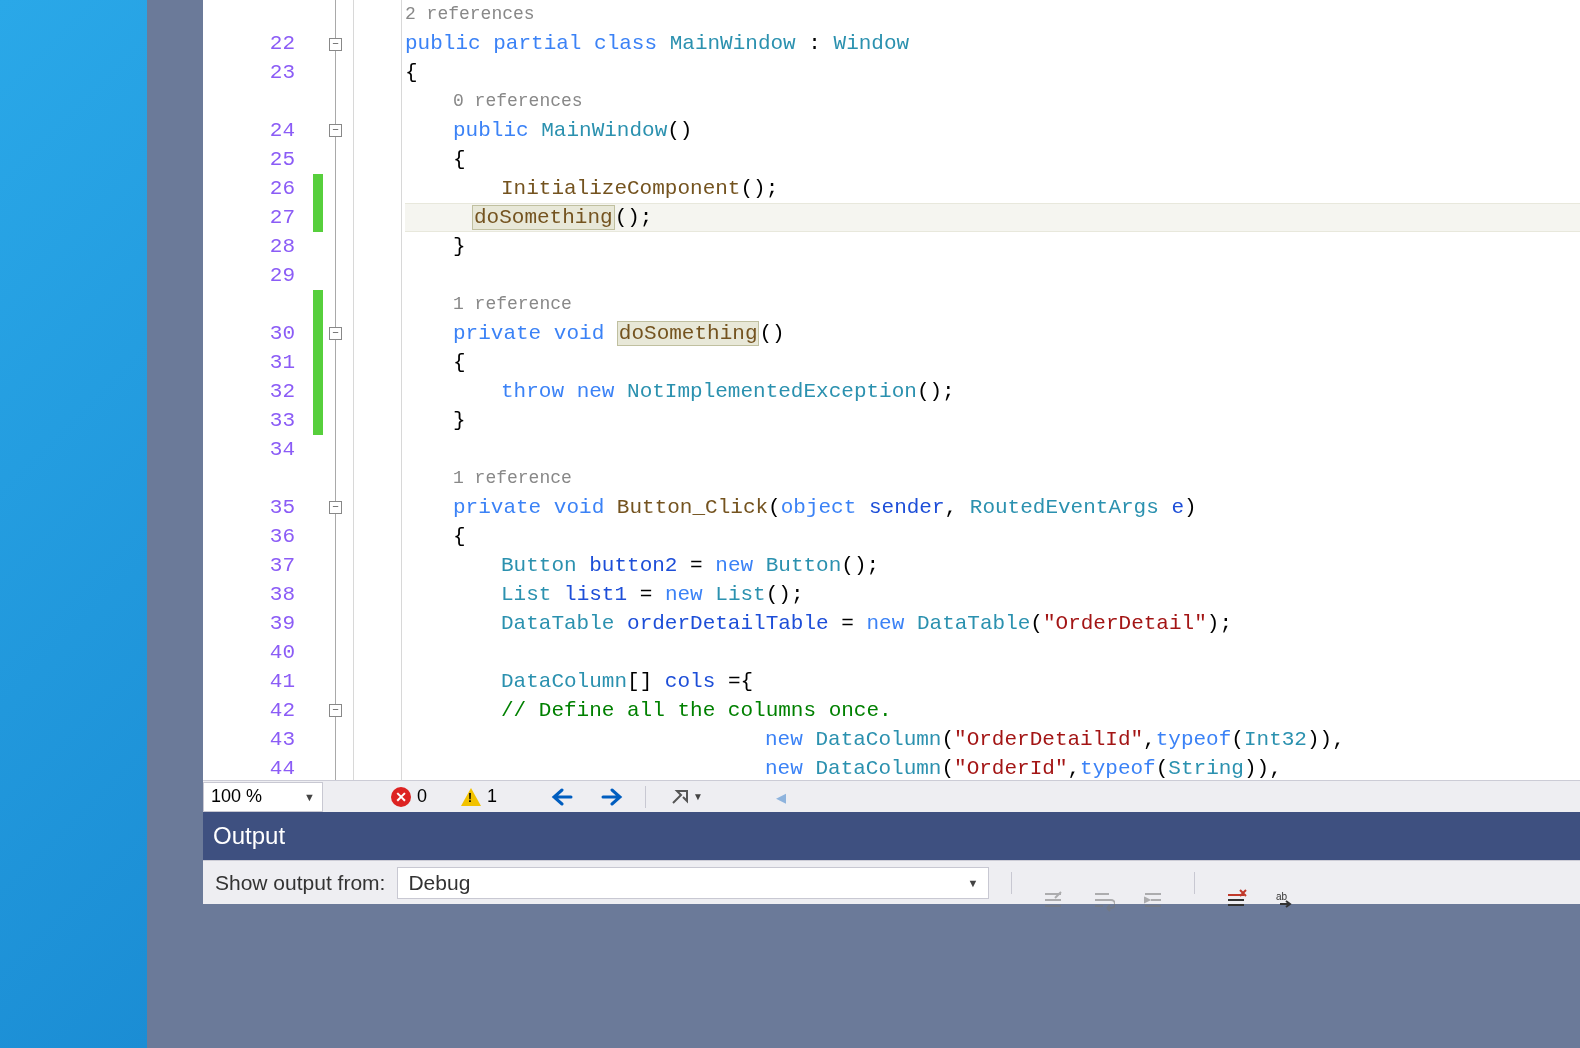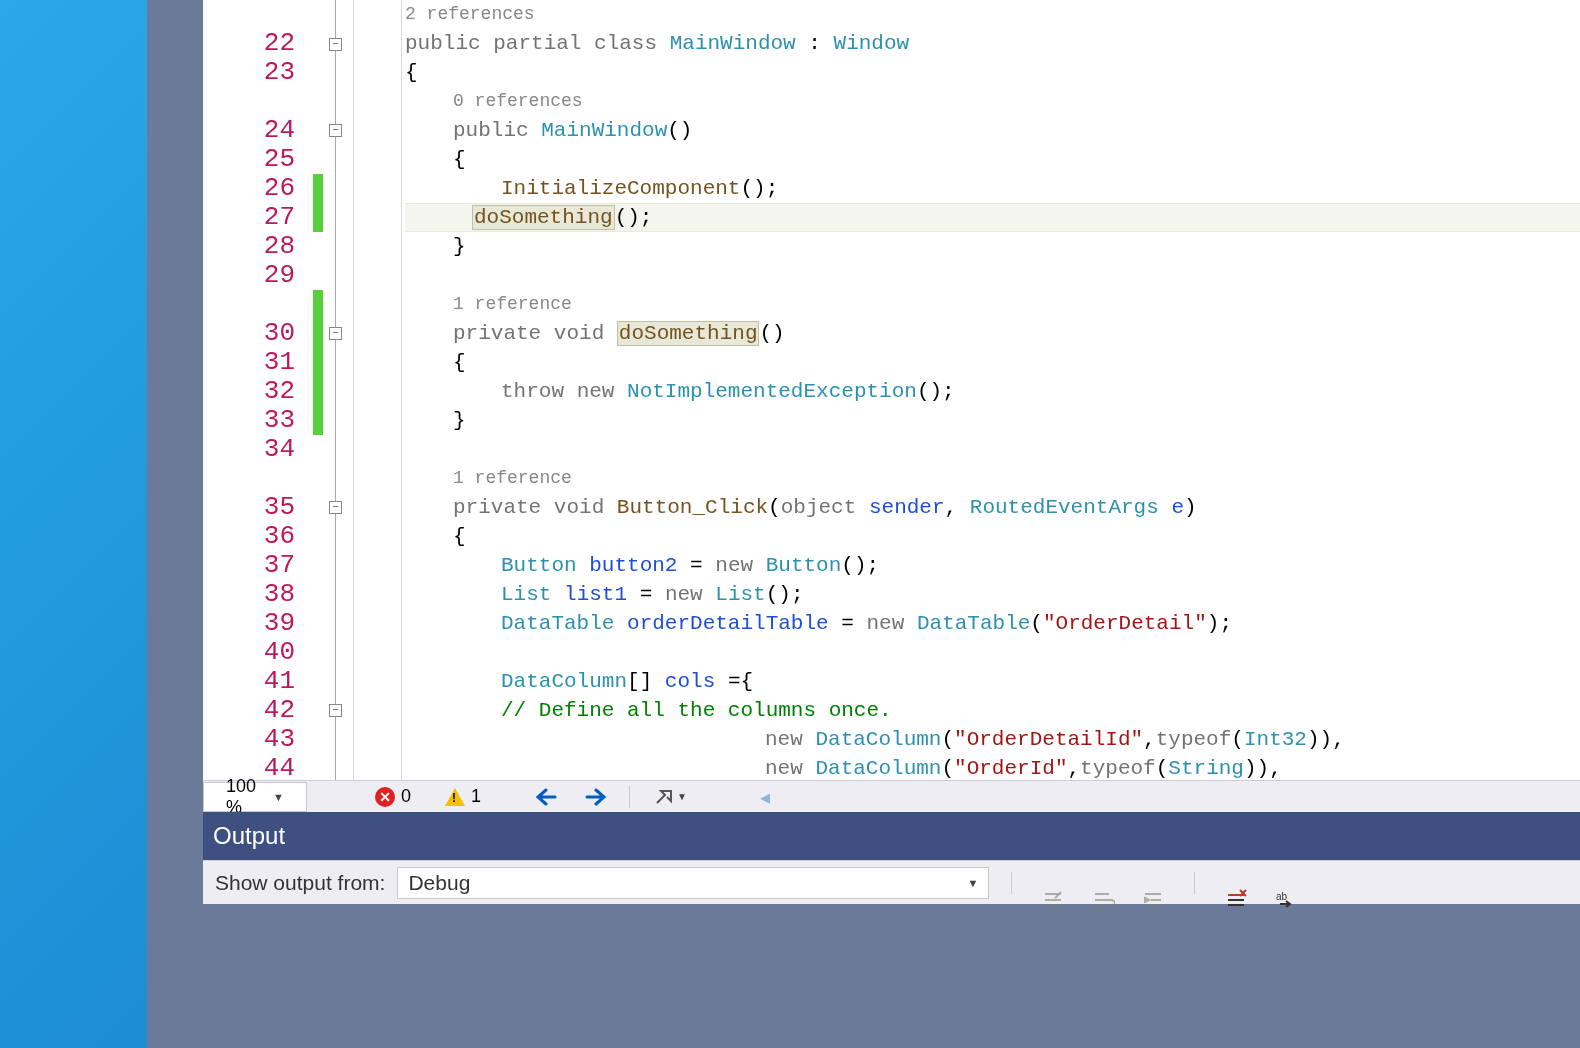--- a/index.html
+++ b/index.html
@@ -35,22 +35,22 @@
   }
   .gutter {
     width: 110px;
     background: #fff;
     border-right: none;
     padding-top: 0;
   }
   .line-num {
     text-align: right;
     padding-right: 18px;
-    color: #be185d;
-    font-size: 26px;
+    color: #8b5cf6;
+    font-size: 21px;
     height: 29px;
     line-height: 29px;
   }
   .line-num.ref-row { height: 29px; }
   .change-strip {
     width: 10px;
     background: #fff;
     position: relative;
   }
   .change-mark {
@@ -103,21 +103,21 @@
   .code-line {
     height: 29px;
     line-height: 29px;
     white-space: pre;
     position: relative;
   }
   .ref {
     color: #888;
     font-size: 18px;
   }
-  .kw { color: #737373; }
+  .kw { color: #3b82f6; }
   .type { color: #2b91af; }
   .mname { color: #74531f; }
   .str { color: #a31515; }
   .cmt { color: #008000; }
   .punct { color: #000; }
   .varname { color: #1d4ed8; }
   .hl-current {
     position: absolute;
     left: 0; right: 0;
     height: 29px;
@@ -138,25 +138,25 @@
     height: 32px;
     background: #eeeef2;
     border-top: 1px solid #ccccd6;
     display: flex;
     align-items: center;
     font-family: "Segoe UI", Arial, sans-serif;
     font-size: 18px;
     gap: 4px;
   }
   .zoom-combo {
-    width: 104px;
+    width: 120px;
     height: 30px;
     border: 1px solid #c8c8d2;
     background: #fff;
-    padding: 0 22px;
+    padding: 0 7px;
     display: flex;
     align-items: center;
     justify-content: space-between;
     margin-left: 0;
   }
   .zoom-caret { font-size: 11px; color: #444; }
   .err-icon, .warn-icon {
     display: inline-flex;
     align-items: center;
     gap: 6px;

